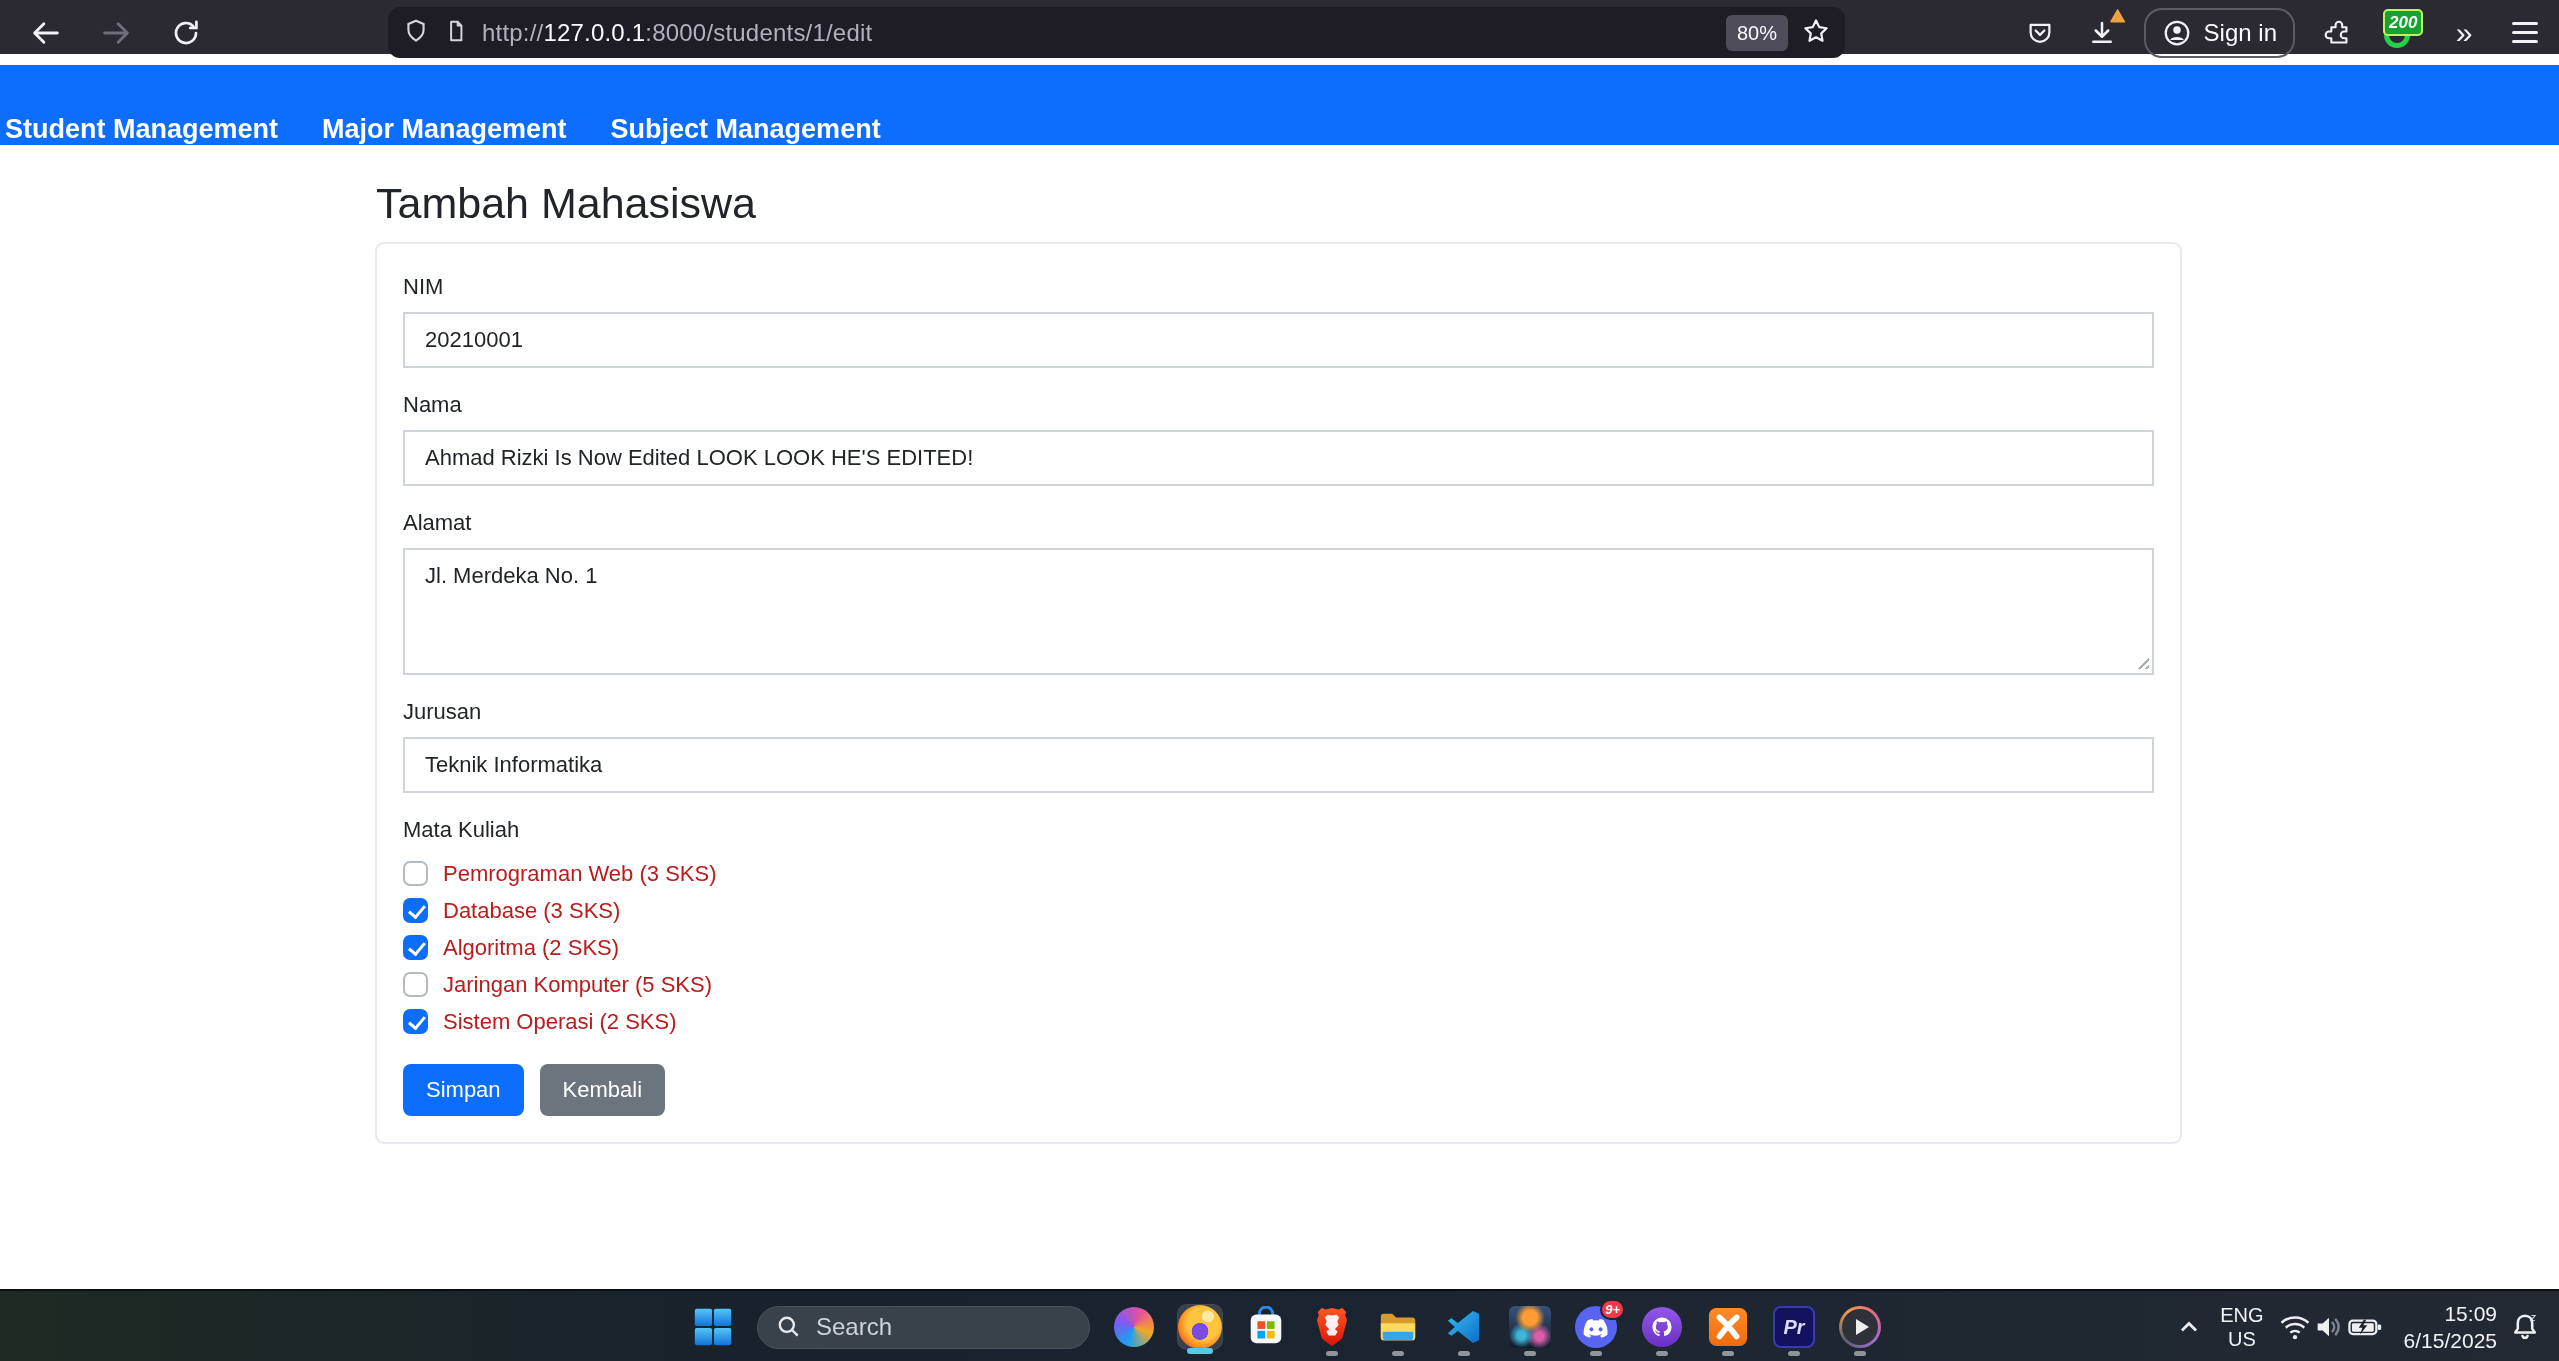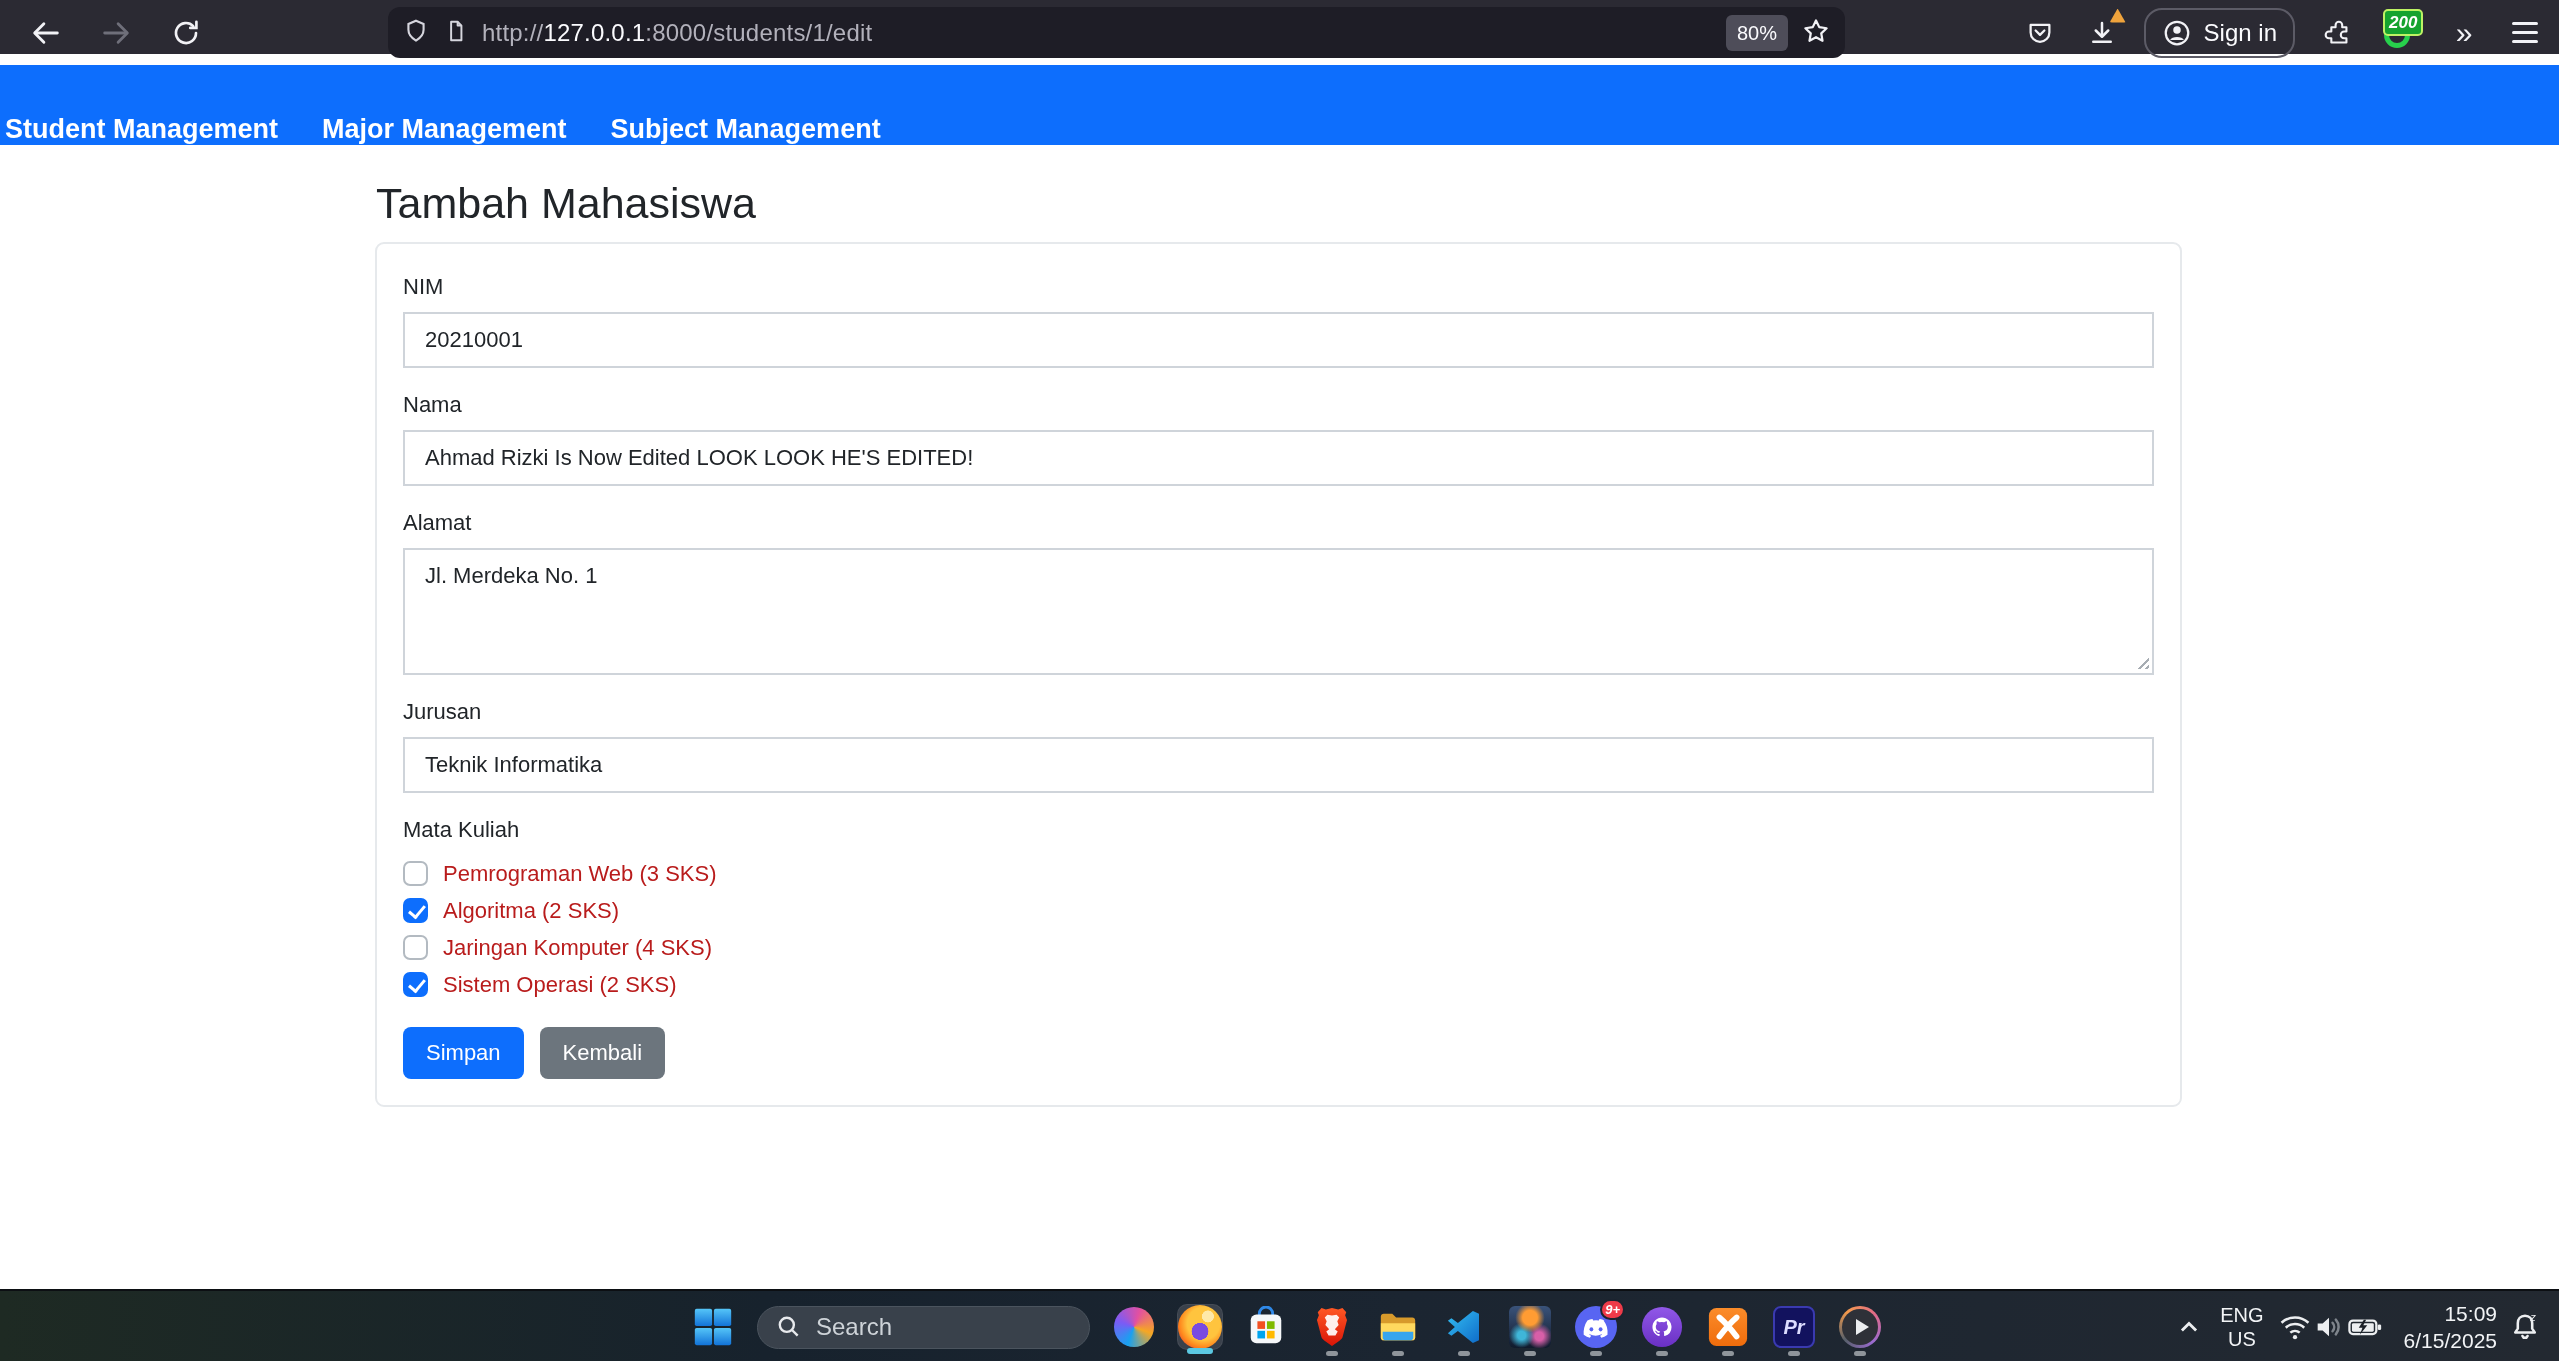--- a/index.html
+++ b/index.html
@@ -220,25 +220,29 @@
       <input class="form-control" value="Teknik Informatika" style="">
 
       <div class="form-label">Mata Kuliah</div>
 
       <div class="form-check">
         <span class="checkbox"></span>
         <span class="check-label">Pemrograman Web (3 SKS)</span>
       </div>
       <div class="form-check">
         <span class="checkbox on"></span>
+        <span class="check-label">Database (3 SKS)</span>
+      </div>
+      <div class="form-check">
+        <span class="checkbox on"></span>
         <span class="check-label">Algoritma (2 SKS)</span>
       </div>
       <div class="form-check">
         <span class="checkbox"></span>
-        <span class="check-label">Jaringan Komputer (4 SKS)</span>
+        <span class="check-label">Jaringan Komputer (5 SKS)</span>
       </div>
       <div class="form-check">
         <span class="checkbox on"></span>
         <span class="check-label">Sistem Operasi (2 SKS)</span>
       </div>
 
       <div class="btn-row">
         <button class="btn btn-primary">Simpan</button>
         <button class="btn btn-secondary">Kembali</button>
       </div>

